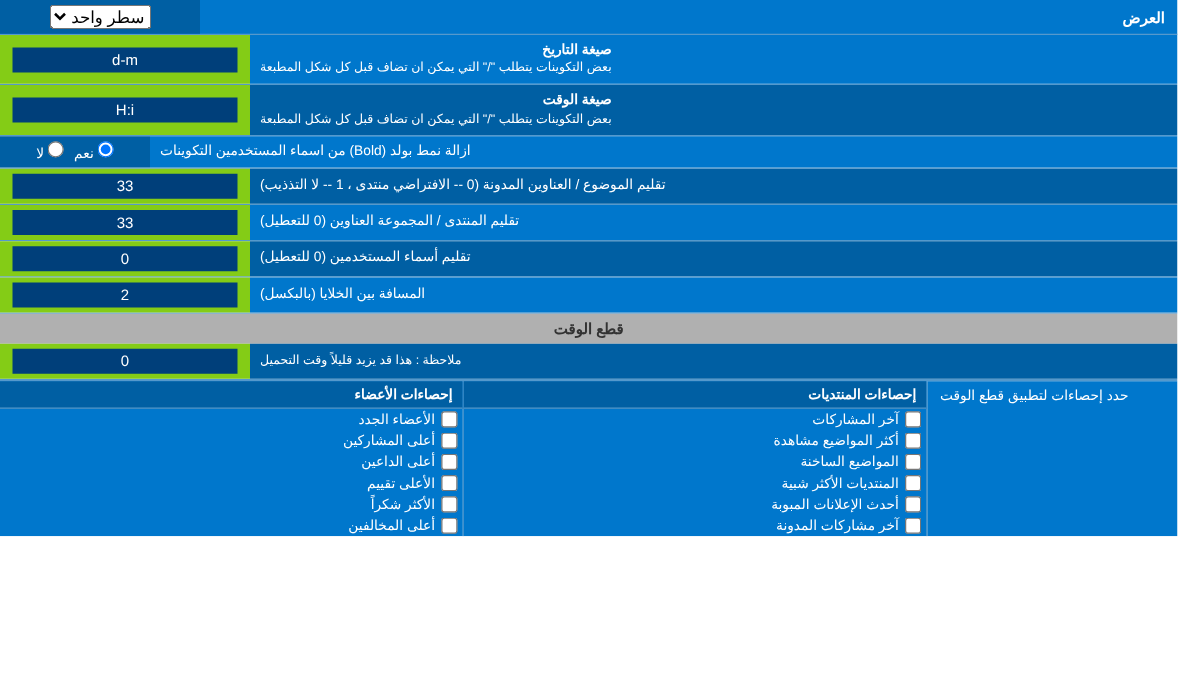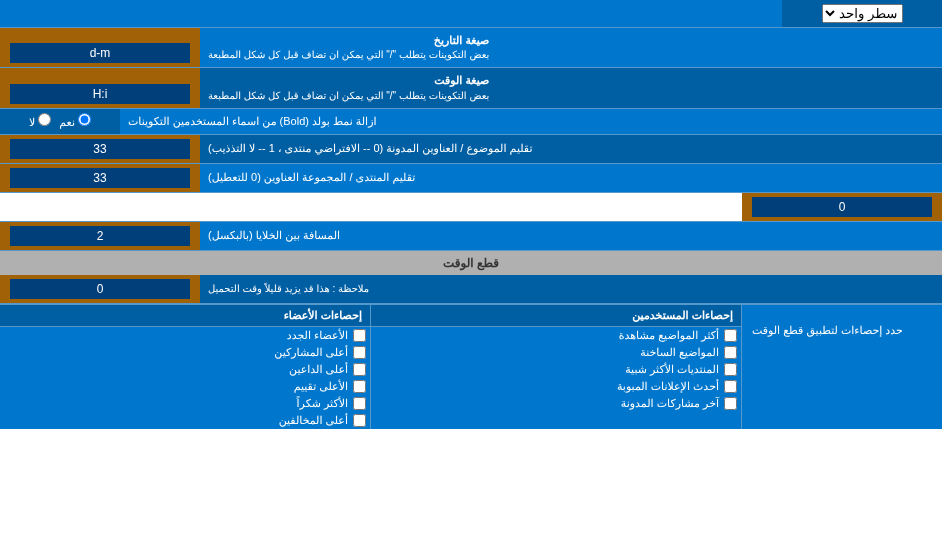--- a/index.html
+++ b/index.html
@@ -28,24 +28,24 @@
       flex: 1;
       font-size: 11px;
       line-height: 1.4;
     }
 
     .label-cell.dark {
       background: #005fa3;
     }
 
     .input-cell {
-      background: #a16207;
+      background: #84cc16;
       padding: 4px 6px;
       display: flex;
-      align-items: flex-end;
+      align-items: center;
       justify-content: center;
       min-width: 200px;
     }
 
     .input-cell input[type="text"] {
       background: #003f7a;
       color: #fff;
       border: none;
       padding: 3px 6px;
       font-size: 12px;
@@ -88,21 +88,21 @@
       direction: rtl;
     }
 
     .stats-item input[type="checkbox"] {
       accent-color: #fff;
     }
 
     .apply-label-cell {
       background: #0077cc;
       color: #fff;
-      padding: 19px 10px;
+      padding: 5px 10px;
       text-align: right;
       font-size: 11px;
       display: flex;
       align-items: flex-start;
       justify-content: flex-end;
       min-width: 200px;
     }
 
     .top-row {
       display: flex;
@@ -136,20 +136,21 @@
       font-weight: bold;
       text-align: center;
       padding: 5px;
       width: 100%;
     }
   </style>
 </head>
 <body>
 
 <div class="top-row">
+  <div class="top-label">العرض</div>
   <div class="top-input">
     <select>
       <option>سطر واحد</option>
       <option>سطرين</option>
     </select>
   </div>
 </div>
 
 <div class="row">
   <div class="label-cell">
@@ -201,20 +202,23 @@
 <div class="row">
   <div class="label-cell">
     تقليم المنتدى / المجموعة العناوين (0 للتعطيل)
   </div>
   <div class="input-cell">
     <input type="text" value="33" style="">
   </div>
 </div>
 
 <div class="row">
+  <div class="label-cell dark">
+    تقليم أسماء المستخدمين (0 للتعطيل)
+  </div>
   <div class="input-cell">
     <input type="text" value="0" style="">
   </div>
 </div>
 
 <div class="row">
   <div class="label-cell">
     المسافة بين الخلايا (بالبكسل)
   </div>
   <div class="input-cell">
@@ -233,21 +237,24 @@
   <div class="input-cell">
     <input type="text" value="0" style="">
   </div>
 </div>
 
 <div style="display:flex; border-top: 1px solid #5599cc;">
 
   <div class="apply-label-cell">حدد إحصاءات لتطبيق قطع الوقت</div>
 
   <div style="flex:1; background:#0077cc; border-right:1px solid #5599cc; border-left:1px solid #5599cc;">
-    <div class="stats-col-header">إحصاءات المستخدمين</div>
+    <div class="stats-col-header">إحصاءات المنتديات</div>
+    <div class="stats-item">
+      <input type="checkbox" style=""> آخر المشاركات
+    </div>
     <div class="stats-item">
       <input type="checkbox" style=""> أكثر المواضيع مشاهدة
     </div>
     <div class="stats-item">
       <input type="checkbox" style=""> المواضيع الساخنة
     </div>
     <div class="stats-item">
       <input type="checkbox" style=""> المنتديات الأكثر شبية
     </div>
     <div class="stats-item">

